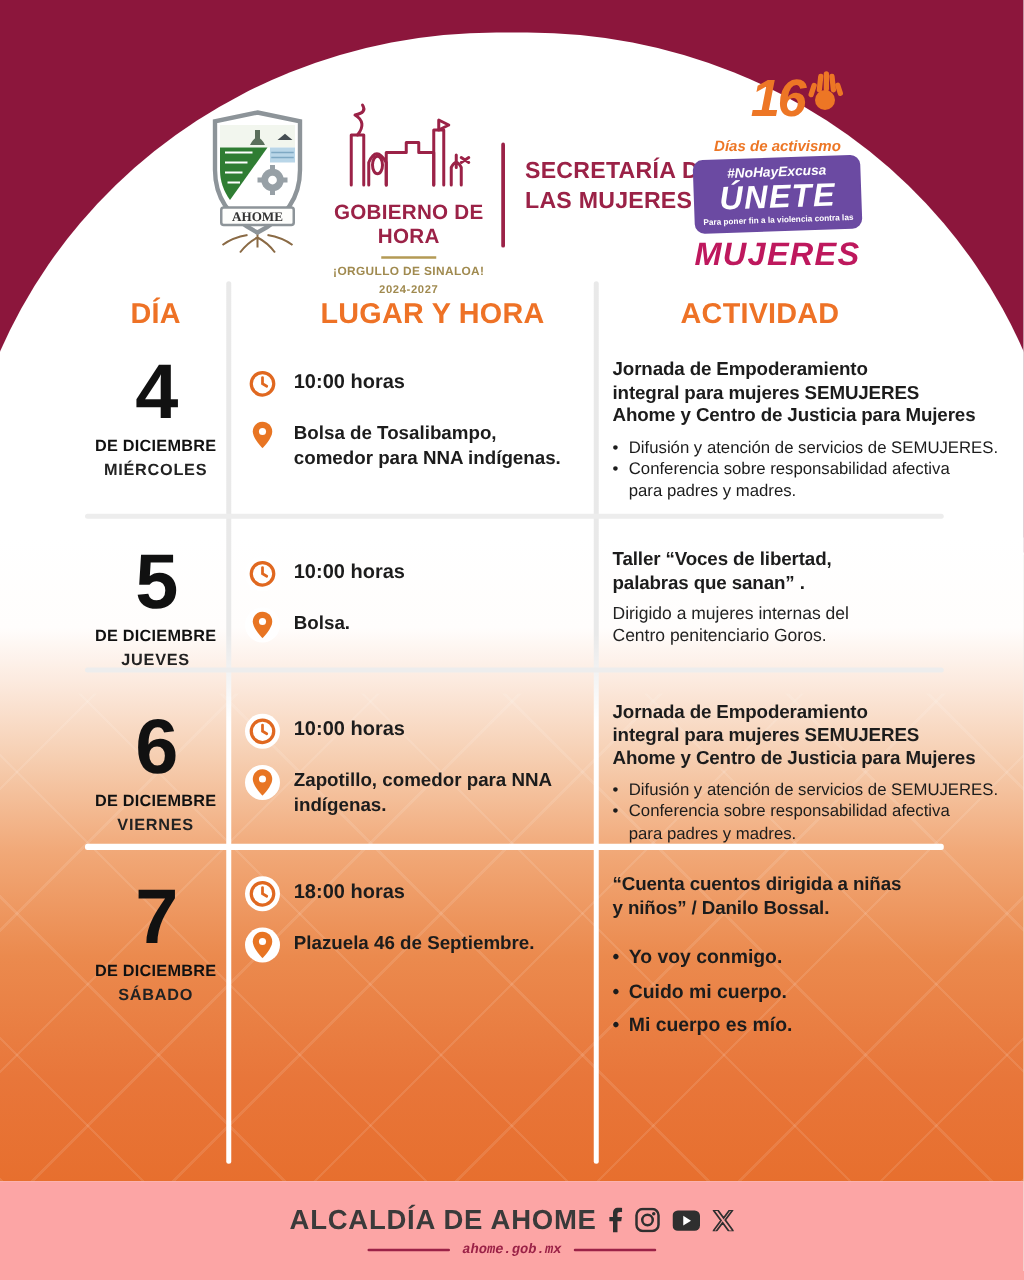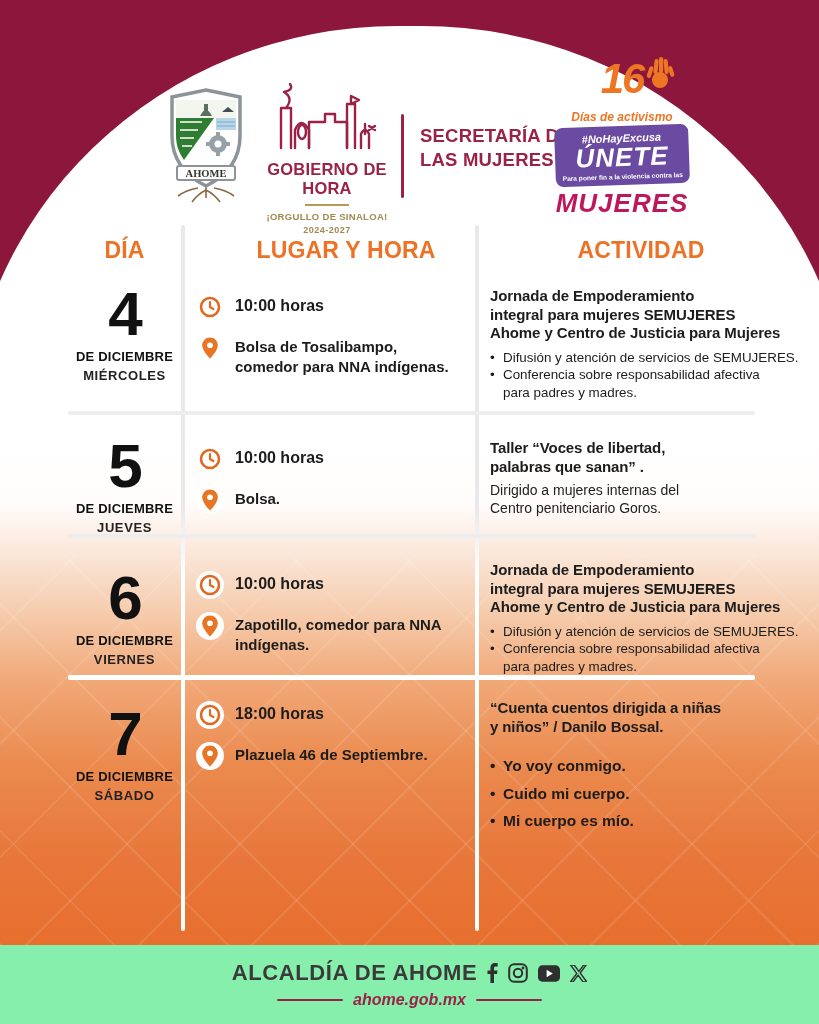--- a/index.html
+++ b/index.html
@@ -43,21 +43,21 @@
   .camp-cta{font-size:26px;font-weight:900;color:#fff;letter-spacing:1px;line-height:1.05;font-style:italic;}
   .camp-tag{font-size:6.6px;font-weight:700;color:#fff;margin-top:2px;}
   .camp-aud{font-size:26px;font-weight:900;font-style:italic;color:#be185d;letter-spacing:1px;margin-top:4px;}
   
   .table{position:absolute;left:68px;top:225px;width:687px;height:710px;z-index:6;}
   .vdiv{position:absolute;top:0;height:706px;width:4px;border-radius:2px;
     background:linear-gradient(180deg,#e9e9e9 0%,#e9e9e9 40%,#ffffff 50%,#ffffff 100%);}
   .vdiv.d1{left:113px;} .vdiv.d2{left:407px;}
   .thead{position:absolute;top:0;left:0;height:55px;width:100%;}
   .th{position:absolute;top:12px;font-size:23px;font-weight:800;color:#ee7226;text-align:center;letter-spacing:.2px;}
-  .th.h1{left:0;width:113px;} .th.h2{left:134px;width:288px;} .th.h3{left:436px;width:274px;}
+  .th.h1{left:0;width:113px;} .th.h2{left:134px;width:288px;} .th.h3{left:403px;width:274px;}
   .hsep{position:absolute;left:0;width:687px;height:4px;border-radius:2px;background:#ededed;}
   .hsep.s1{top:186px;} .hsep.s2{top:309px;} .hsep.s3{top:450px;height:5px;background:#ffffff;}
   .row{position:absolute;left:0;width:100%;}
   .r1{top:58px;height:128px;} .r2{top:194px;height:112px;} .r3{top:318px;height:130px;} .r4{top:460px;height:246px;}
   .day{position:absolute;left:0;width:113px;text-align:center;}
   .r1 .day{padding-top:2px;} .r2 .day{padding-top:18px;} .r3 .day{padding-top:26px;} .r4 .day{padding-top:20px;}
   .day-num{font-size:62px;font-weight:900;line-height:.95;color:#111;letter-spacing:-2px;}
   .day-month{font-size:13px;font-weight:800;color:#111;margin-top:5px;letter-spacing:.2px;}
   .day-week{font-size:13px;font-weight:600;color:#222;margin-top:4px;letter-spacing:.6px;}
   .lugar{position:absolute;left:128px;width:272px;}
@@ -69,30 +69,30 @@
   .act{position:absolute;left:422px;width:332px;}
   .r1 .act{padding-top:4px;} .r2 .act{padding-top:20px;} .r3 .act{padding-top:18px;} .r4 .act{padding-top:14px;}
   .act-title{font-size:15px;font-weight:800;line-height:1.24;white-space:pre-line;letter-spacing:-.1px;}
   .act-desc{font-size:14px;font-weight:500;line-height:1.3;white-space:pre-line;margin-top:5px;color:#222;}
   .act-bullets{margin-top:6px;}
   .bullet{position:relative;padding-left:13px;font-size:13.4px;font-weight:500;line-height:1.32;white-space:pre-line;color:#1c1c1c;}
   .bullet::before{content:"•";position:absolute;left:0;top:0;}
   .r4 .act-bullets{margin-top:20px;}
   .r4 .bullet{font-size:15.5px;font-weight:800;margin-bottom:7px;}
   
-  .footer{position:absolute;left:0;top:945px;width:100%;height:79px;background:#86efac;z-index:7;
+  .footer{position:absolute;left:0;top:945px;width:100%;height:79px;background:#fca5a5;z-index:7;
     display:flex;flex-direction:column;align-items:center;justify-content:center;gap:5px;}
   .foot-line1{display:flex;align-items:center;gap:9px;}
   .foot-title{font-size:22px;font-weight:800;color:#3a3a3a;letter-spacing:.6px;}
   .soc{display:flex;align-items:center;justify-content:center;width:22px;height:22px;color:#2f2f2f;}
   .soc.fb{font-size:21px;font-weight:800;width:12px;}
   .soc.x{font-size:19px;font-weight:700;width:18px;}
   .foot-line2{display:flex;align-items:center;gap:10px;}
   .foot-rule{width:66px;height:2px;background:#9b2247;border-radius:1px;}
-  .foot-site{font-size:16px;font-weight:800;font-style:italic;color:#9b2247;}
+  .foot-site{font-size:11px;font-weight:800;font-style:italic;color:#9b2247;font-family:Liberation Mono, monospace;}
 </style>
 </head>
 <body>
 
 <div class="poster">
 
   <div class="maroon-bg"></div>
   <div class="arch-white"></div>
   <div class="orange-grad"></div>
   <div class="diamond-pattern"></div>

